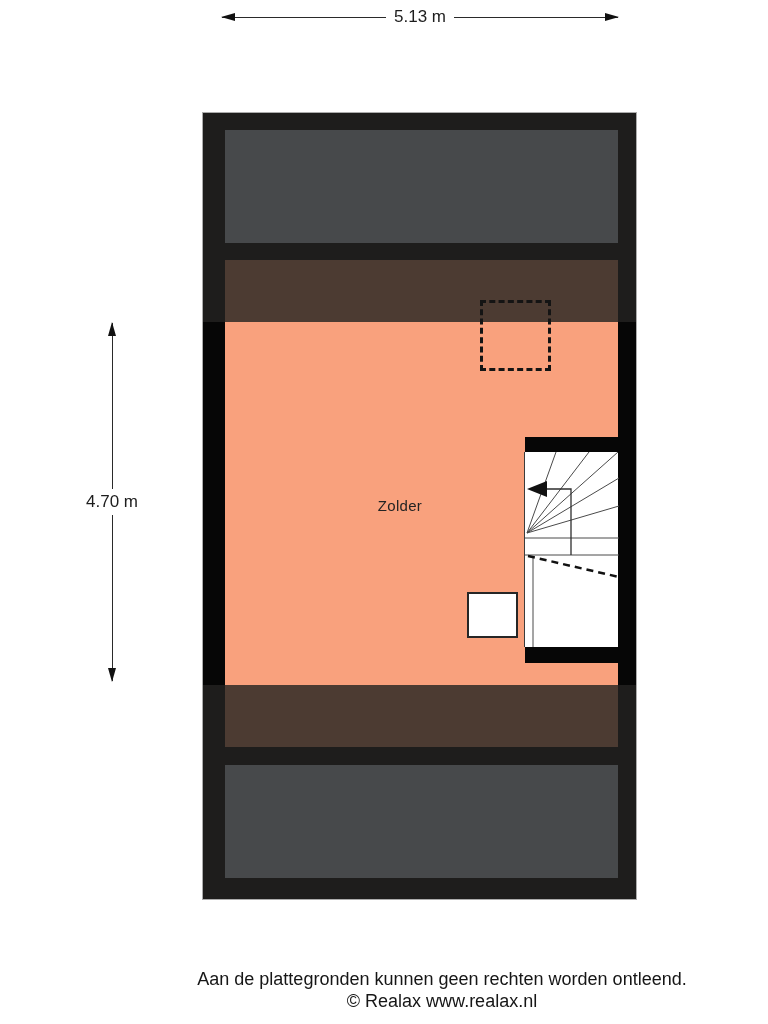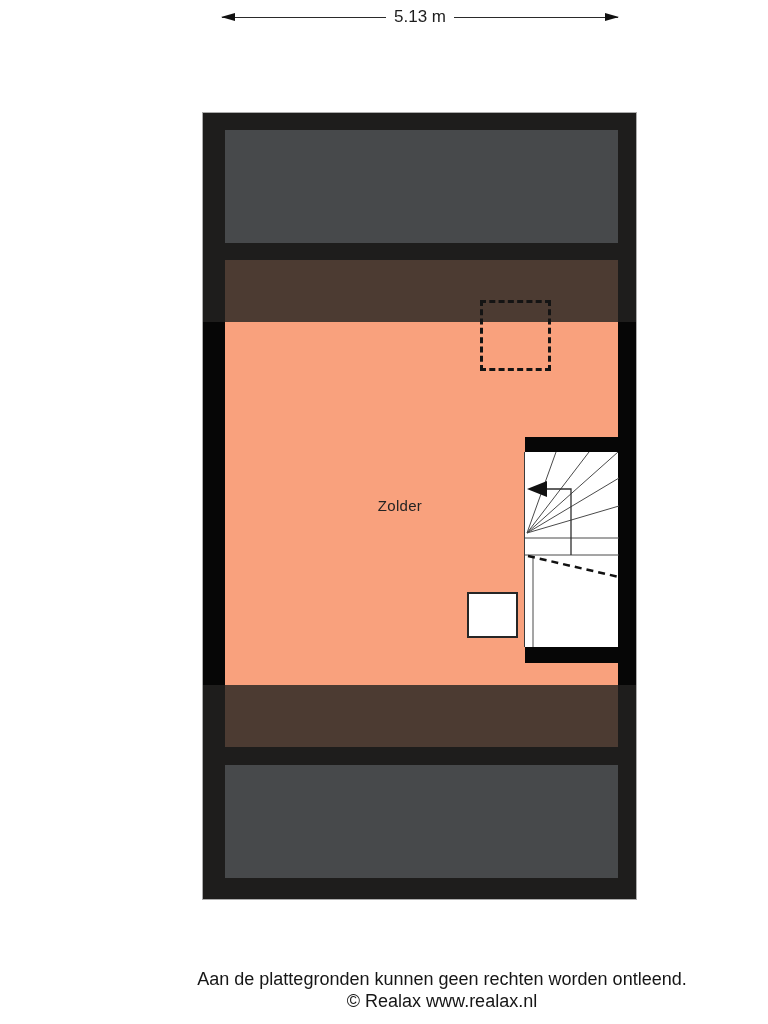--- a/index.html
+++ b/index.html
@@ -62,20 +62,26 @@
 
 <div class="canvas">
 
   <div class="dim dim-top" style="left:222px;top:9px;width:396px;height:18px;">
     <div class="dim-line-h"></div>
     <div class="arrow arrow-left"></div>
     <div class="arrow arrow-right"></div>
     <span class="dim-label">5.13 m</span>
   </div>
 
+  <div class="dim dim-left" style="left:104px;top:323px;width:18px;height:358px;">
+    <div class="dim-line-v"></div>
+    <div class="arrow arrow-up"></div>
+    <div class="arrow arrow-down"></div>
+    <span class="dim-label">4.70 m</span>
+  </div>
 
   <div class="plan">
     <div class="roof-top"></div>
     <div class="brown-top"></div>
     <div class="floor"></div>
     <div class="wall-left"></div>
     <div class="wall-right"></div>
     <div class="brown-bottom"></div>
     <div class="roof-bottom"></div>
 

